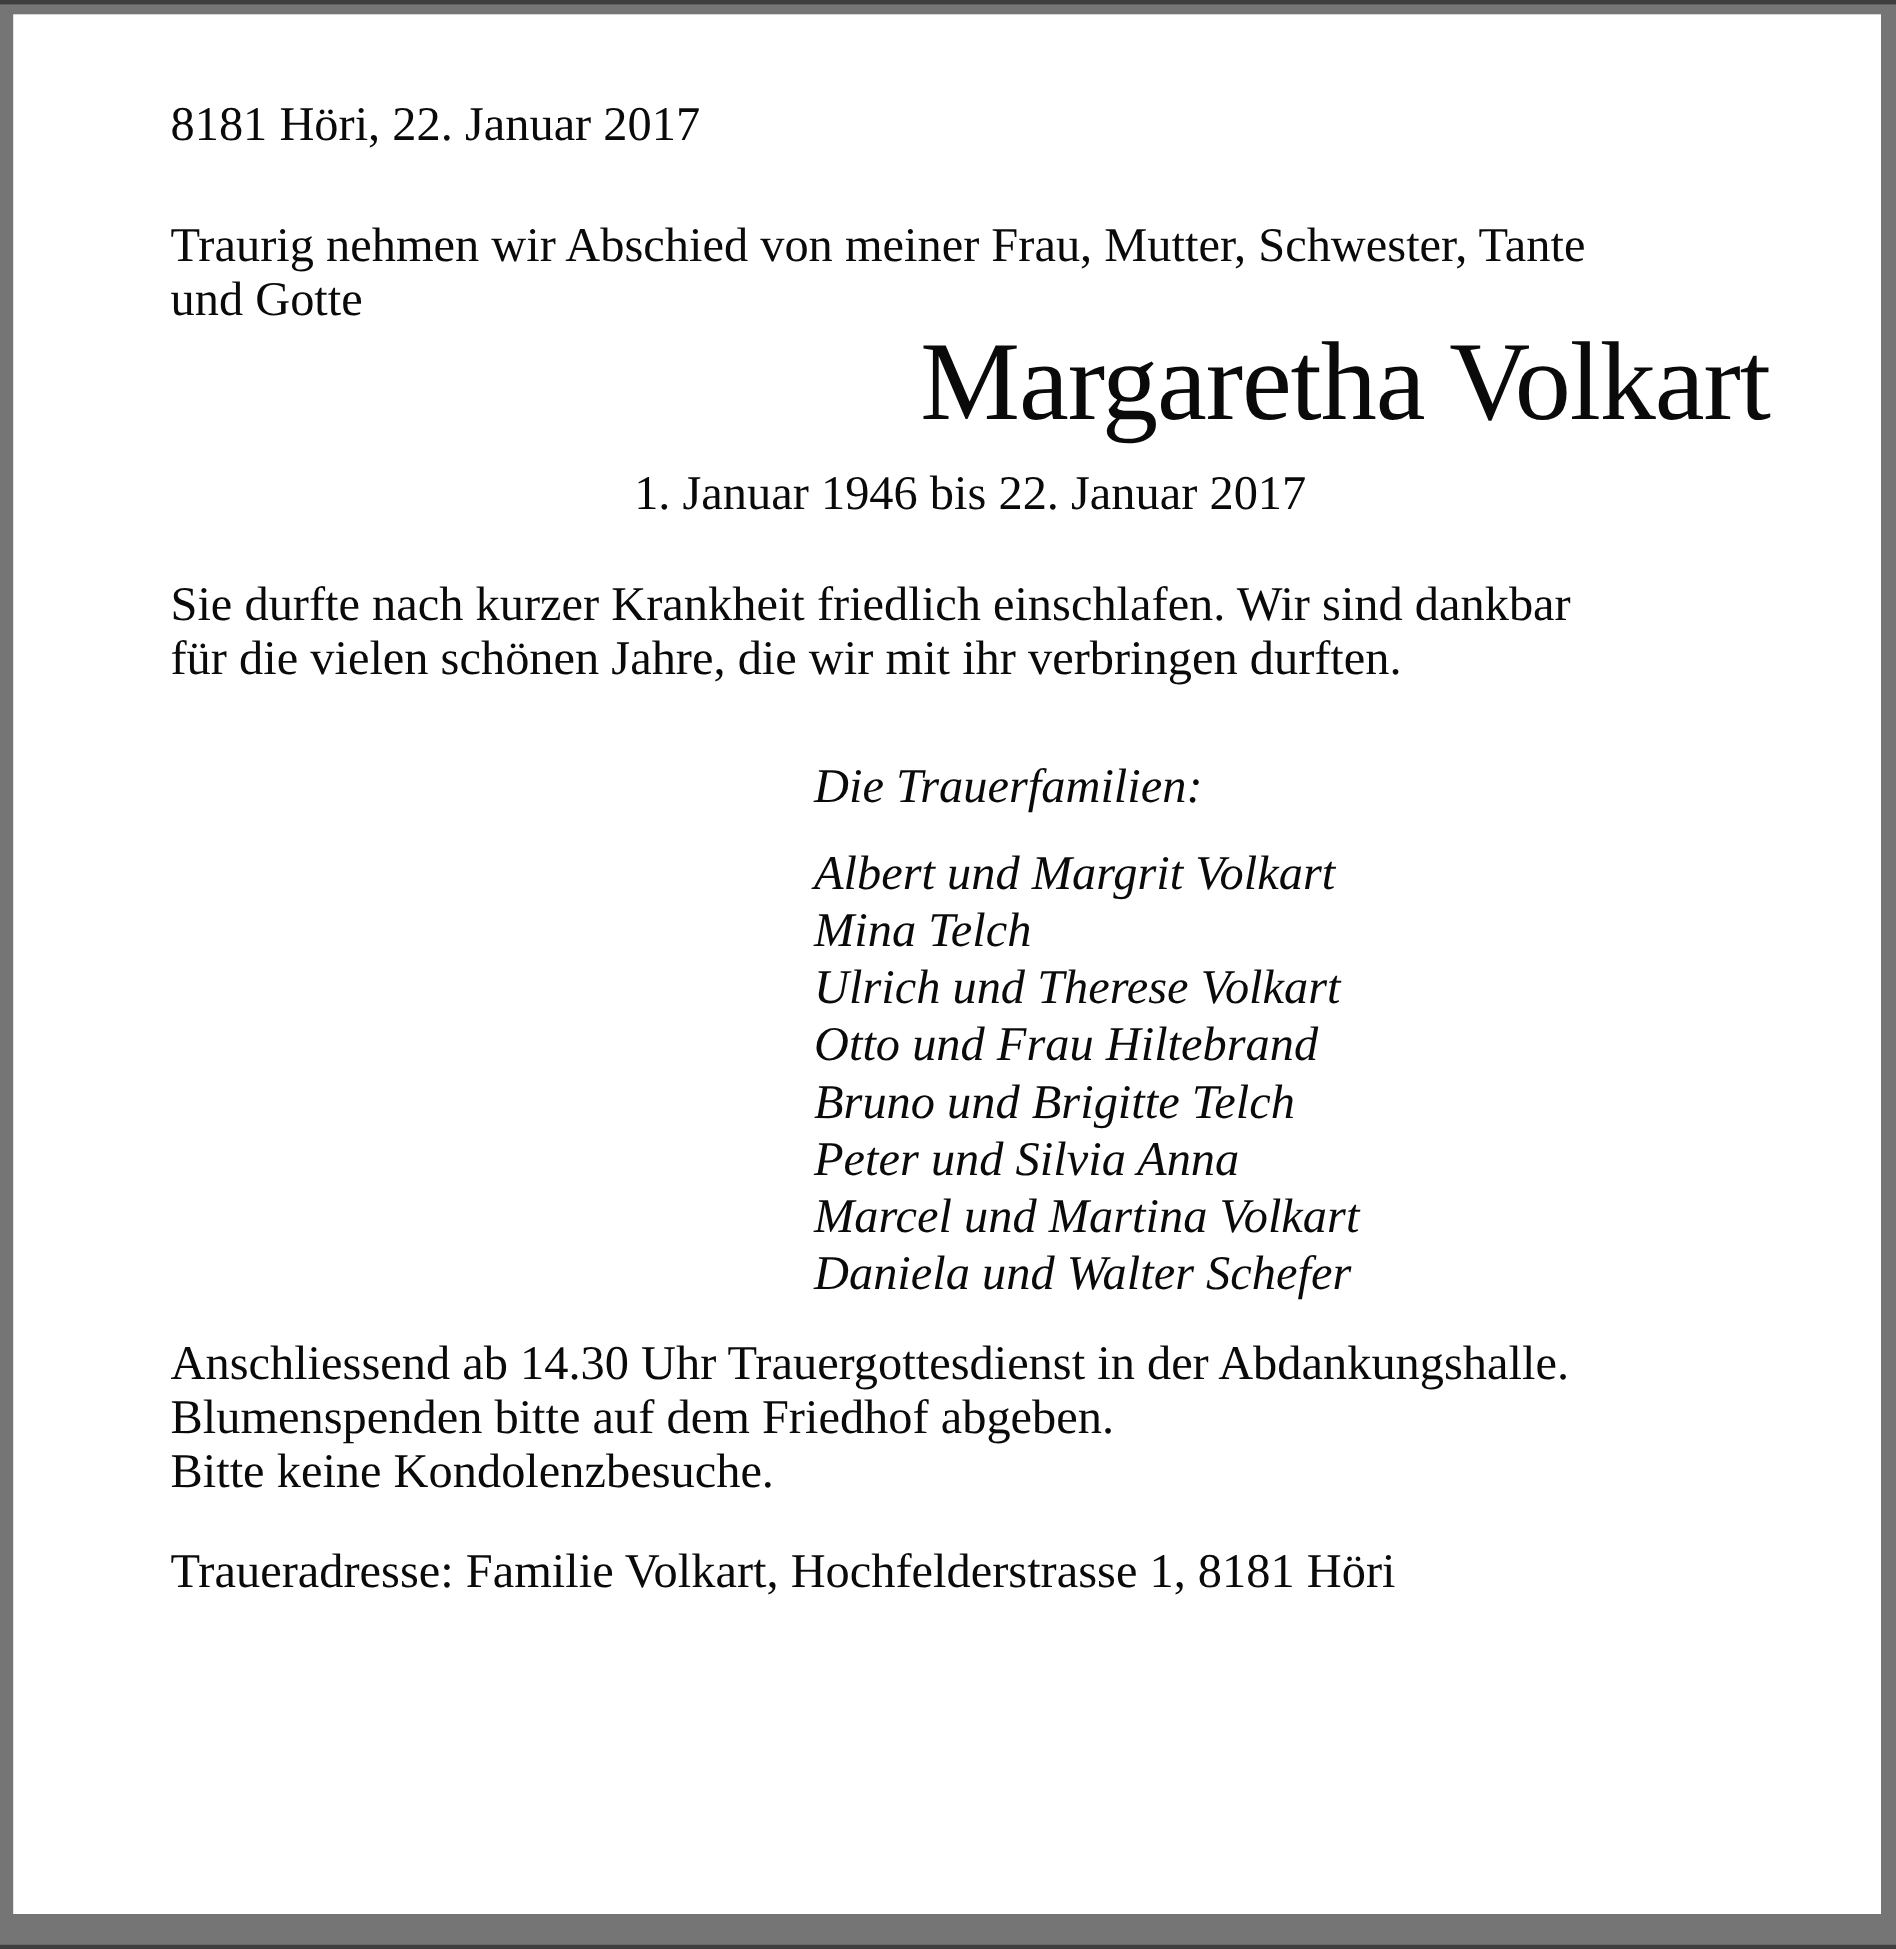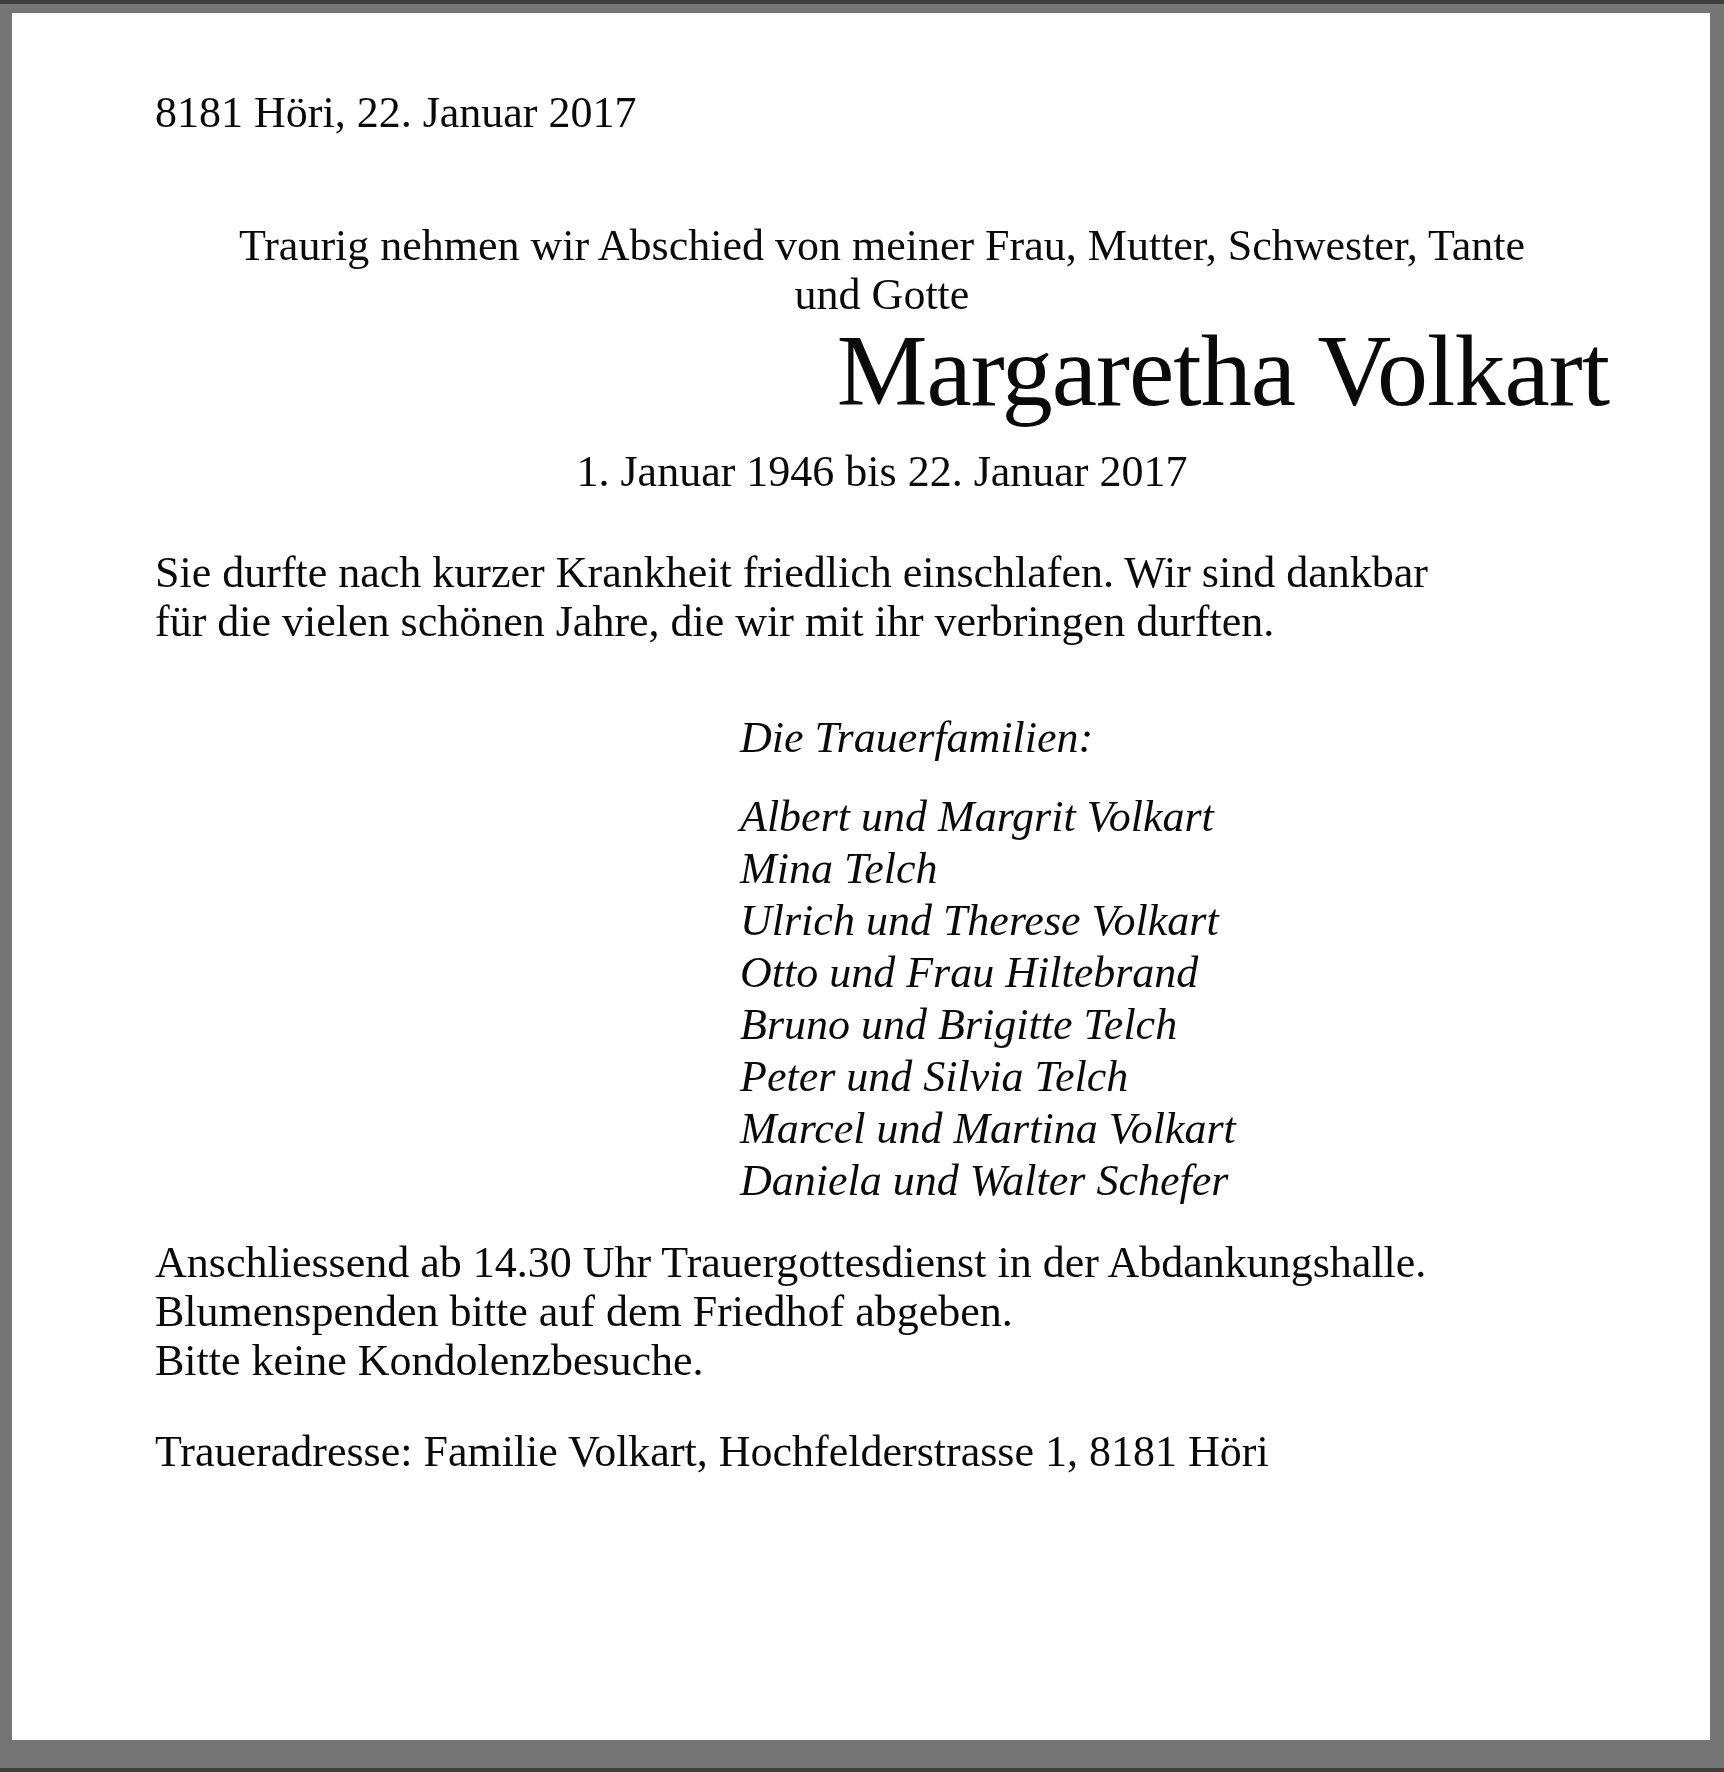--- a/index.html
+++ b/index.html
@@ -23,23 +23,22 @@
     padding: 75px 101px 0 143px;
     font-family: "Liberation Serif", "DejaVu Serif", serif;
     font-size: 44px;
     line-height: 49px;
     color: #0a0a0a;
   }
 
   .dateline { }
 
   .intro {
-    margin-top: 84px;
+    margin-top: 61px;
     white-space: pre-line;
-    text-align: center;
   }
 
   .name {
     margin: 0;
     font-size: 102px;
     line-height: 104px;
     font-weight: 400;
     text-align: right;
     letter-spacing: -1px;
   }
@@ -101,21 +100,21 @@
 für die vielen schönen Jahre, die wir mit ihr verbringen durften.</div>
 
     <div class="mourners">
       <div class="mourners-heading">Die Trauerfamilien:</div>
 
       <div class="mourner-line">Albert und Margrit Volkart</div>
       <div class="mourner-line">Mina Telch</div>
       <div class="mourner-line">Ulrich und Therese Volkart</div>
       <div class="mourner-line">Otto und Frau Hiltebrand</div>
       <div class="mourner-line">Bruno und Brigitte Telch</div>
-      <div class="mourner-line">Peter und Silvia Telch</div>
+      <div class="mourner-line">Peter und Silvia Anna</div>
       <div class="mourner-line">Marcel und Martina Volkart</div>
       <div class="mourner-line">Daniela und Walter Schefer</div>
     </div>
 
 
     <div class="service">Anschliessend ab 14.30 Uhr Trauergottesdienst in der Abdankungshalle.
 Blumenspenden bitte auf dem Friedhof abgeben.
 Bitte keine Kondolenzbesuche.</div>
 
     <div class="address">Traueradresse: Familie Volkart, Hochfelderstrasse 1, 8181 Höri</div>

